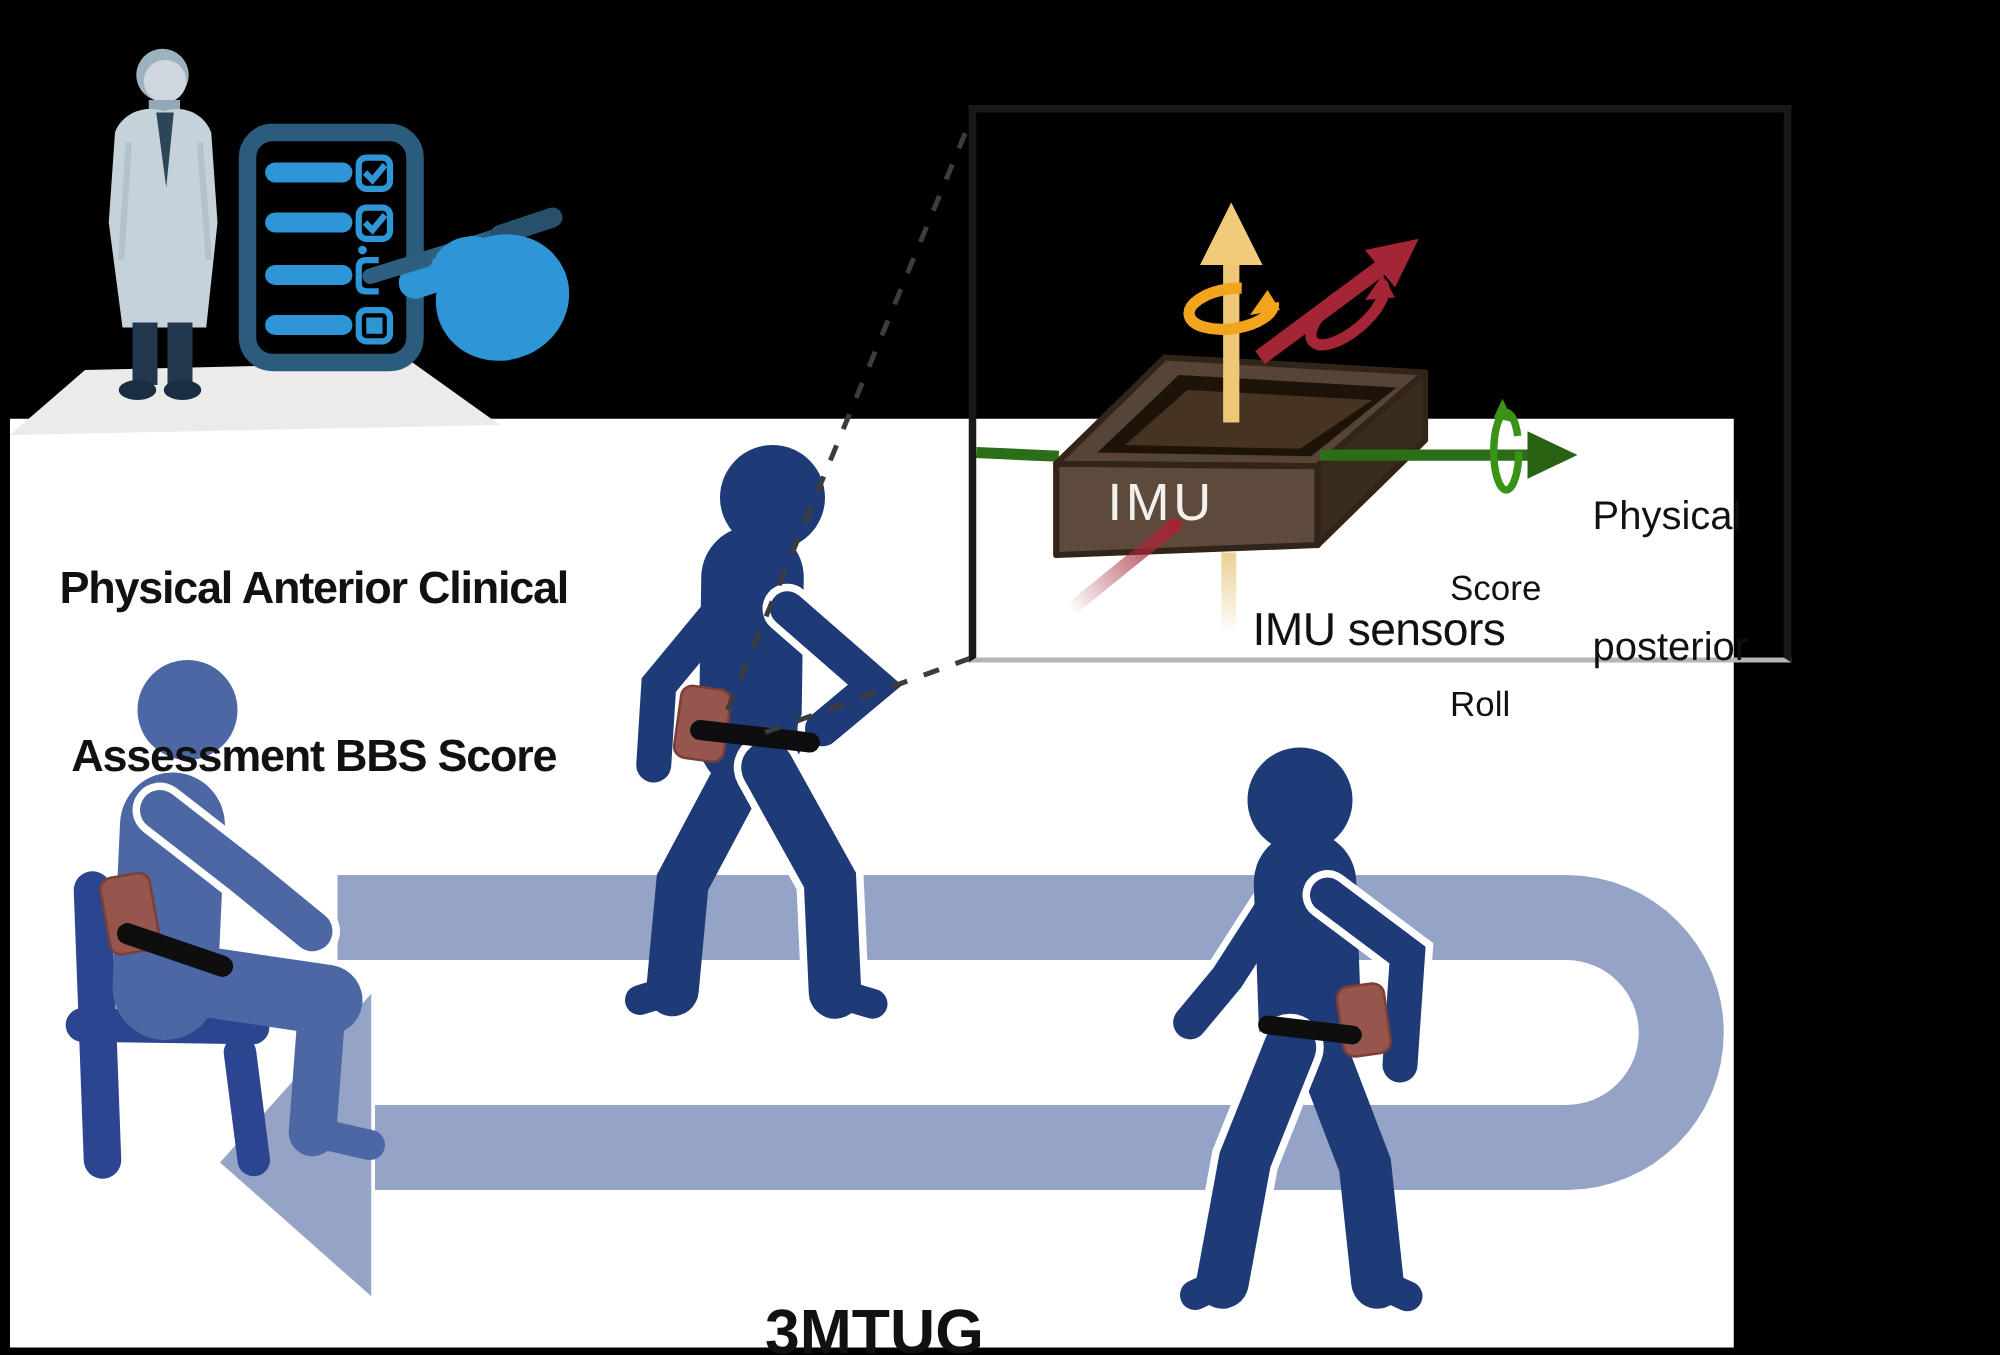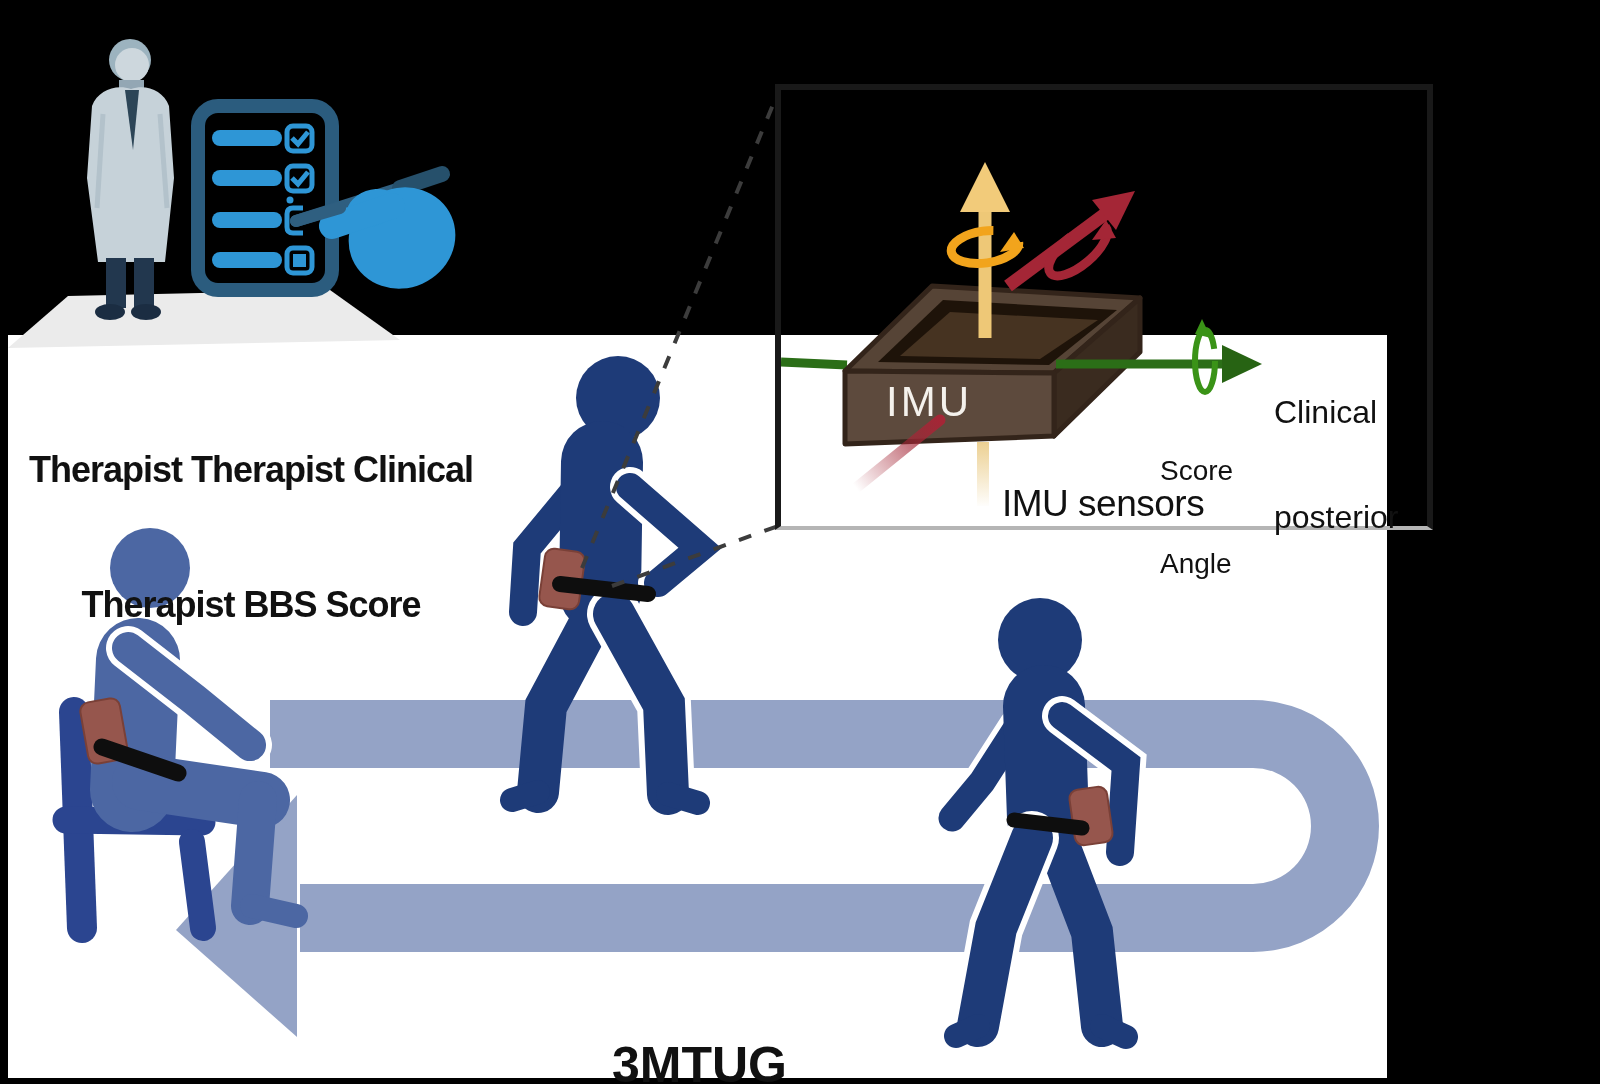--- a/index.html
+++ b/index.html
@@ -168,33 +168,33 @@
 
   <g stroke="#3c3c3c" stroke-width="4" stroke-dasharray="13 14" fill="none">
     <line x1="582" y1="568" x2="779" y2="90"></line>
     <line x1="612" y1="586" x2="778" y2="526"></line>
   </g>
 </svg>
 
 <div id="inset-frame"></div>
 
 <div class="txt" id="title">
-  <div>Therapist Therapist Clinical</div>
-  <div>Therapist BBS Score</div>
+  <div>Physical Anterior Clinical</div>
+  <div>Assessment BBS Score</div>
 </div>
 
 <div class="txt" id="imu-label">IMU</div>
 
 <div class="txt" id="roll-label">
   <div>Score</div>
-  <div>Angle</div>
+  <div>Roll</div>
 </div>
 
 <div class="txt" id="ap-label">
-  <div>Clinical</div>
+  <div>Physical</div>
   <div>posterior</div>
 </div>
 
 <div class="txt" id="imu-caption">IMU sensors</div>
 
 <div class="txt" id="tug-label">3MTUG</div>
 
 </div>
 
 </body></html>

